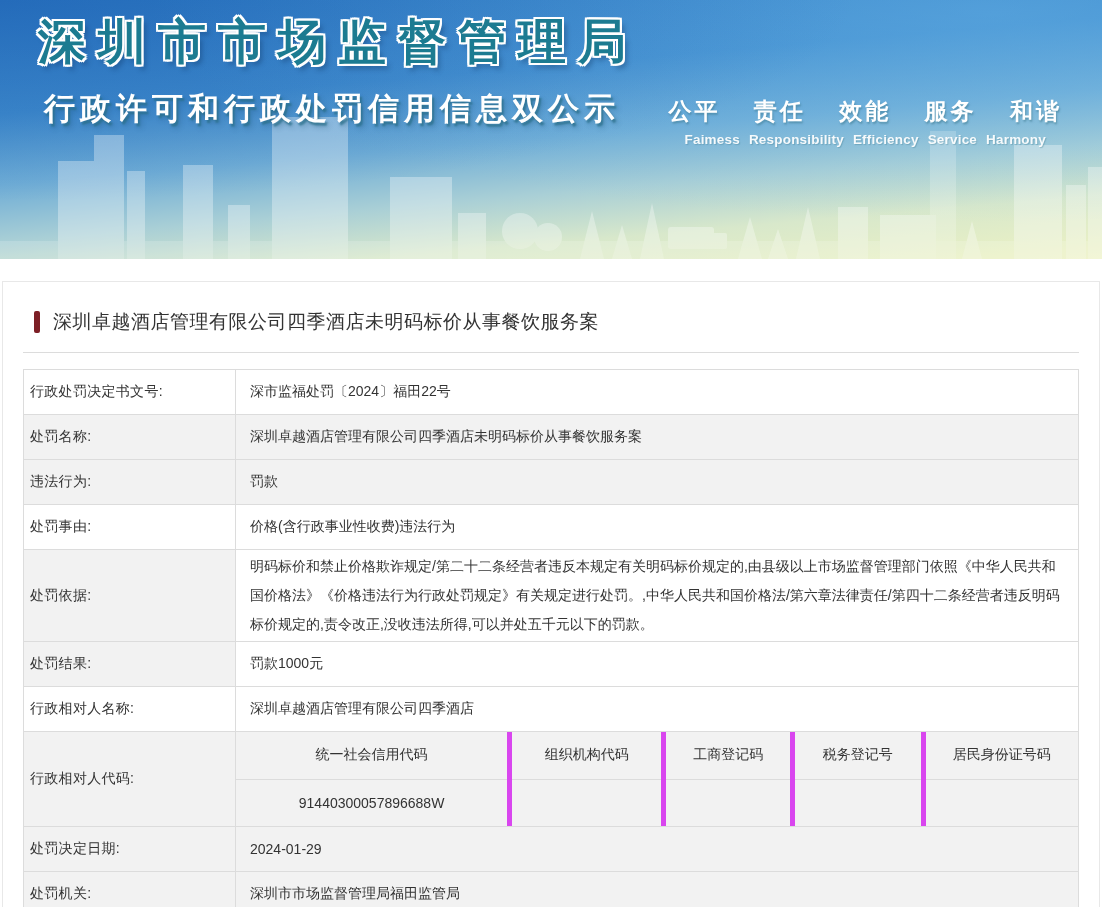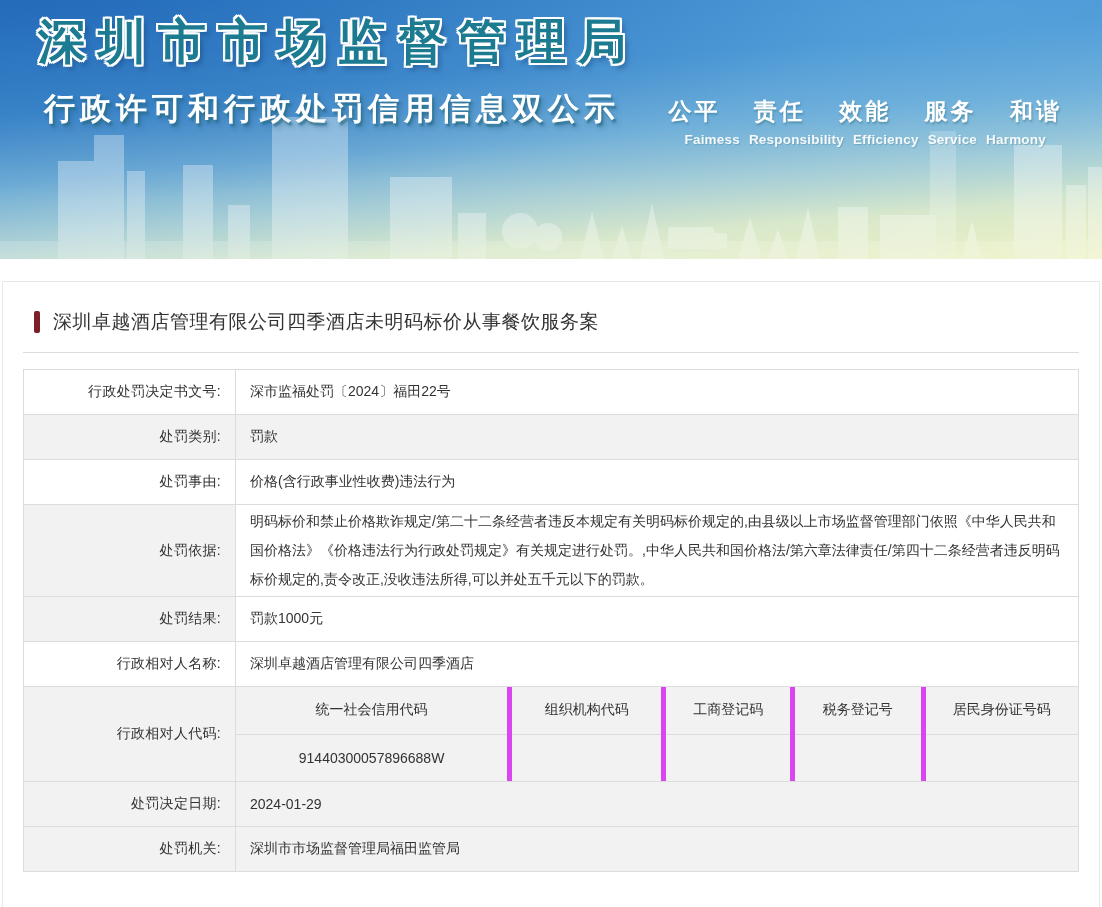--- a/index.html
+++ b/index.html
@@ -45,21 +45,21 @@
     margin:22px 2px 0; border:1px solid #e8e8e8; background:#fff;
     padding:27px 20px 10px; min-height:678px;
   }
   .case-title-row { display:flex; align-items:center; gap:13px; padding-left:11px; margin-bottom:17px; }
   .case-bar { width:6px; height:22px; background:#7d1f26; border-radius:2px; flex:0 0 6px; }
   .case-title { font-size:19px; color:#333; font-weight:400; letter-spacing:0.5px; }
   .divider { border:none; border-top:1px solid #dcdcdc; margin:0 0 16px; }
   
   table.info { width:100%; border-collapse:collapse; font-size:14px; color:#333; table-layout:fixed; }
   .info th, .info td { border:1px solid #dcdcdc; vertical-align:middle; }
-  .info th { text-align:right; font-weight:normal; padding:8px 14px 8px 6px; background:#fff; letter-spacing:0.3px; }
+  .info th { text-align:left; font-weight:normal; padding:8px 14px 8px 6px; background:#fff; letter-spacing:0.3px; }
   .info td.val { padding:8px 14px; background:#fff; text-align:left; }
   .info tr.r { height:45px; }
   .info tr.g th, .info tr.g td.val { background:#f2f2f2; }
   .info tr.lg th { background:#f2f2f2; }
   .info td.long { padding:2px 14px; line-height:29px; }
   .info td.code-cell { padding:0; background:#ef4444; }
   table.inner { width:100%; border-collapse:collapse; table-layout:fixed; }
   .inner td { text-align:center; height:47px; border:none; border-left:5px solid #d946ef; background:#f2f2f2; }
   .inner td:first-child { border-left:none; }
   .inner tr.vals td { border-top:1px solid #dcdcdc; }
@@ -119,23 +119,27 @@
         <col style="width:212px">
         <col>
       </colgroup>
 
     <tbody>
         <tr class="r">
       <th>行政处罚决定书文号:</th>
       <td class="val">深市监福处罚〔2024〕福田22号</td>
     </tr>
 
-
-    <tr class="r g">
-      <th>处罚类别:</th>
+    <tr class="r g">
+      <th>处罚名称:</th>
+      <td class="val">深圳卓越酒店管理有限公司四季酒店未明码标价从事餐饮服务案</td>
+    </tr>
+
+    <tr class="r g">
+      <th>违法行为:</th>
       <td class="val">罚款</td>
     </tr>
 
     <tr class="r">
       <th>处罚事由:</th>
       <td class="val">价格(含行政事业性收费)违法行为</td>
     </tr>
 
     <tr class="lg">
       <th>处罚依据:</th>

